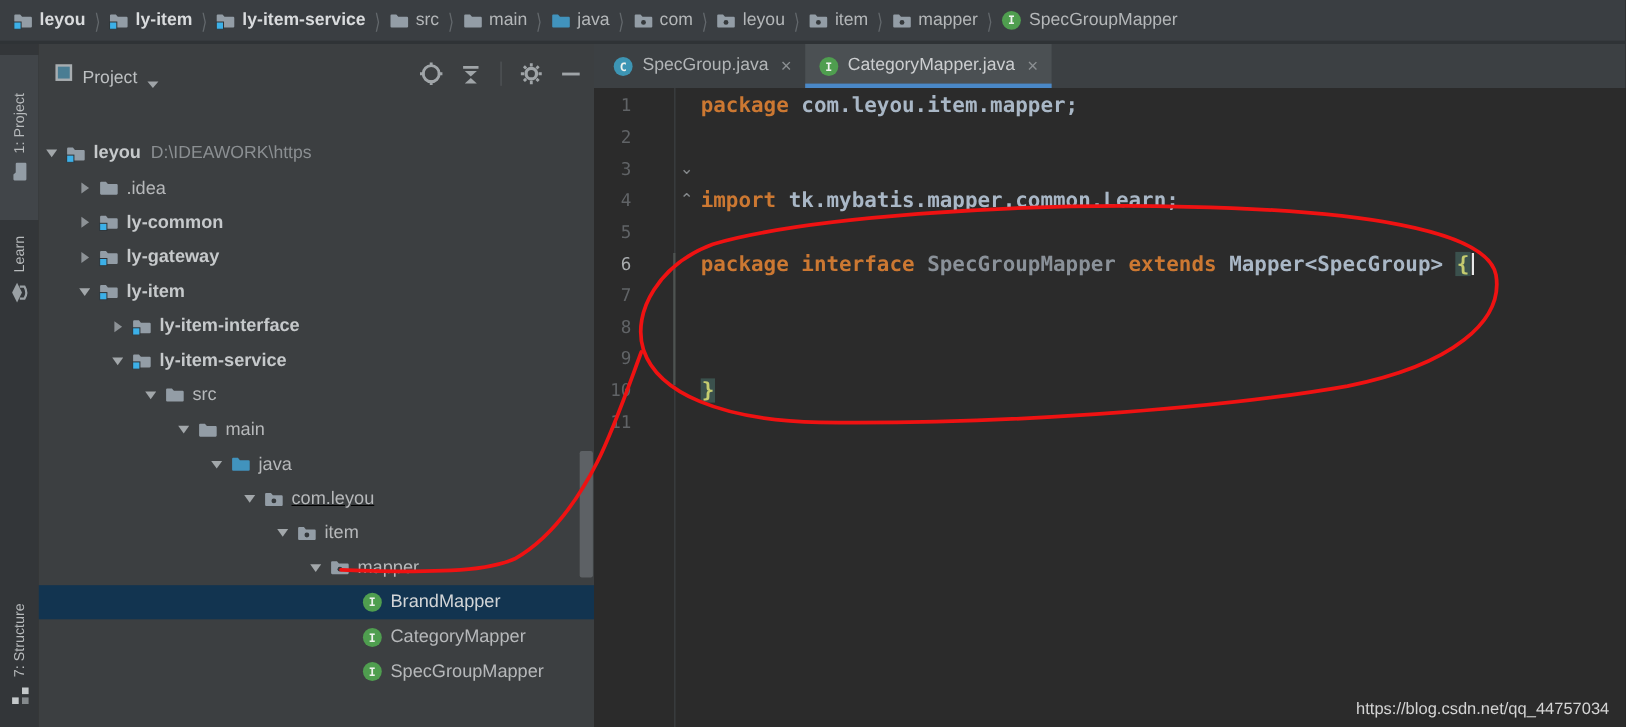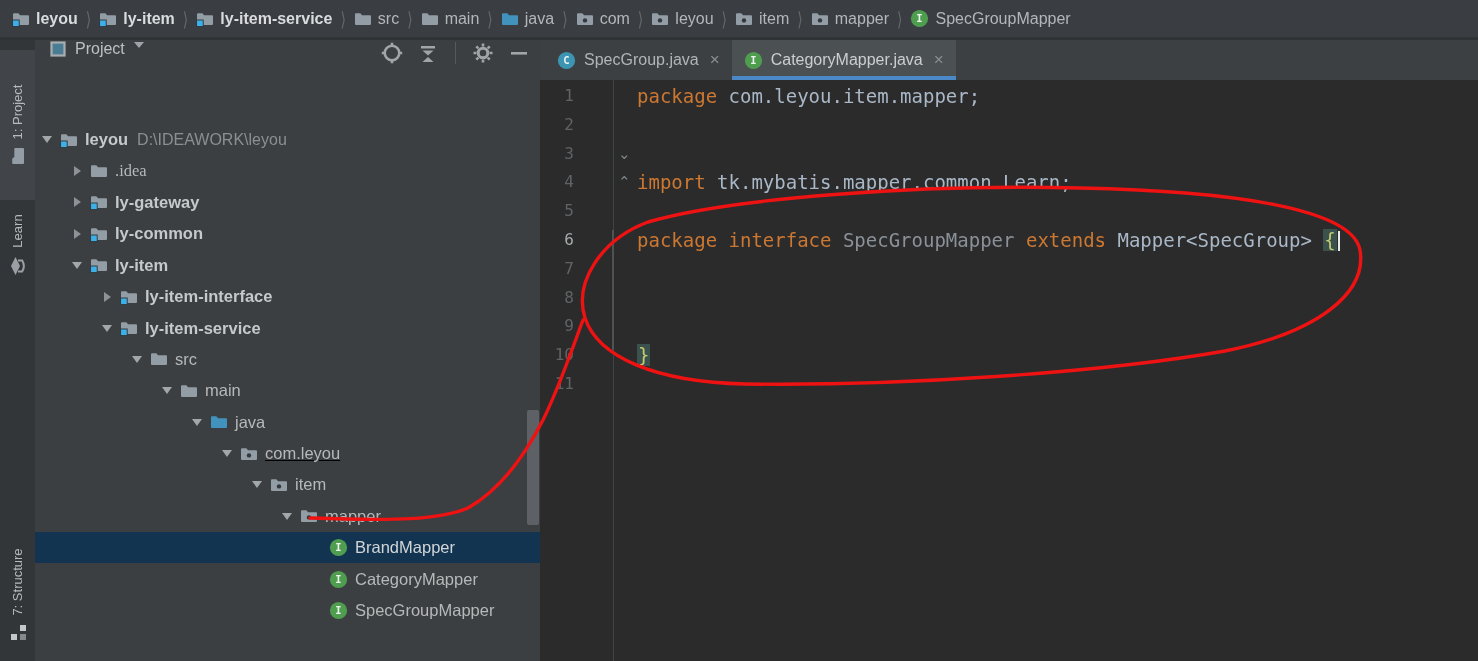--- a/index.html
+++ b/index.html
@@ -17,21 +17,21 @@
   
   .stripe{position:absolute;left:0;top:40px;width:35px;height:621px;background:#333639;}
   .vbtn{position:absolute;left:0;width:35px;}
   .vbtn.active{background:#414549;}
   .vbtn .rot{position:absolute;left:0;top:0;height:35px;display:flex;align-items:center;
              justify-content:center;gap:8px;transform-origin:0 0;}
   .vbtn .vlabel{color:#b7babc;font-size:13px;white-space:nowrap;}
 
   
   .panel{position:absolute;left:35px;top:40px;width:505px;height:621px;background:#3c3f41;overflow:hidden;}
-  .panel-header{position:absolute;left:0;top:0;right:0;height:40px;display:flex;align-items:flex-start;
+  .panel-header{position:absolute;left:0;top:0;right:0;height:40px;display:flex;align-items:flex-end;
                 padding:0 8px 0 14px;box-sizing:border-box;}
   .panel-title{color:#bdc0c2;font-size:16px;margin-left:8px;}
   .dd-arrow{width:0;height:0;border-left:5px solid transparent;border-right:5px solid transparent;
             border-top:6px solid #9fa4a8;margin-left:9px;margin-top:2px;}
   .ph-icons{margin-left:auto;display:flex;align-items:center;gap:10px;}
   .ph-sep{width:1px;height:22px;background:#55595c;margin:0 4px;}
   .ph-icons .icon{display:flex;align-items:center;justify-content:center;width:26px;height:26px;cursor:pointer;}
 
   .tree{position:absolute;left:0;top:84px;right:0;}
   .tree-row{height:31.4px;display:flex;align-items:center;white-space:nowrap;cursor:pointer;}
@@ -62,21 +62,21 @@
   .code-area{position:absolute;left:0;top:40px;right:0;bottom:0;cursor:text;}
   .gutter-bg{position:absolute;left:0;top:0;width:73px;height:100%;border-right:1px solid #3f4446;}
   .indent-guide{position:absolute;left:72px;top:150px;width:2px;height:120px;background:#4e5351;}
   .lines{position:absolute;left:0;top:2px;right:0;font-family:"DejaVu Sans Mono","Liberation Mono",monospace;
          font-size:19px;}
   .code-line{height:28.8px;line-height:28.8px;position:relative;white-space:pre;}
   .ln{position:absolute;left:0;width:34px;text-align:right;color:#606366;font-size:16px;
       font-family:"DejaVu Sans Mono",monospace;}
   .ln.caret-ln{color:#a7abad;}
   .fold{position:absolute;left:78px;color:#84888b;font-size:15px;font-family:"Liberation Sans",sans-serif;}
-  .ltxt{padding-left:97px;}
+  .ltxt{padding-left:97px;font-weight:bold;}
   .tok-kw{color:var(--keyword);}
   .tok-pl{color:var(--code-text);}
   .tok-decl{color:var(--decl-unused);}
   .tok-brace{color:#c5cc6f;background:var(--brace-bg);padding:0 1px;}
   .tok-caret{display:inline-block;width:2px;height:20px;background:#e8e8e8;vertical-align:-4px;margin-left:1px;}
 
   .watermark{position:absolute;right:15px;bottom:8px;color:#d4d4d4;font-size:15px;z-index:40;}
 
   .annotation{position:absolute;left:0;top:0;z-index:50;pointer-events:none;}
 </style>
@@ -274,23 +274,23 @@
           </span>
           <span class="tree-icon">
             <span class="icon" style="display: inline-flex;">
               <svg width="18" height="16" viewBox="0 0 18 16">
                 <path d="M1 3.2 Q1 2.2 2 2.2 H6.3 L8.1 4.3 H16 Q17 4.3 17 5.3 V13 Q17 14 16 14 H2 Q1 14 1 13 Z" fill="#939da6"></path>
                 <rect x="0.6" y="9" width="6.6" height="6.6" fill="#3cb0e8" stroke="#2f3336" stroke-width="0.9"></rect>
               </svg>
             </span>
           </span>
           <span class="tree-label bold">leyou</span>
-          <span class="tree-extra">D:\IDEAWORK\leyou</span>
-        </div>
-        <div class="tree-row" style="padding-left: 33px; font-family: Liberation Serif, serif;">
+          <span class="tree-extra">D:\IDEAWORK\https</span>
+        </div>
+        <div class="tree-row" style="padding-left: 33px;">
           <span class="tree-arrow">
             <span class="arr-col"></span>
           </span>
           <span class="tree-icon">
             <span class="icon" style="display: inline-flex;">
               <svg width="18" height="16" viewBox="0 0 18 16">
                 <path d="M1 3.2 Q1 2.2 2 2.2 H6.3 L8.1 4.3 H16 Q17 4.3 17 5.3 V13 Q17 14 16 14 H2 Q1 14 1 13 Z" fill="#939da6"></path>
               </svg>
             </span>
           </span>
@@ -301,35 +301,35 @@
             <span class="arr-col"></span>
           </span>
           <span class="tree-icon">
             <span class="icon" style="display: inline-flex;">
               <svg width="18" height="16" viewBox="0 0 18 16">
                 <path d="M1 3.2 Q1 2.2 2 2.2 H6.3 L8.1 4.3 H16 Q17 4.3 17 5.3 V13 Q17 14 16 14 H2 Q1 14 1 13 Z" fill="#939da6"></path>
                 <rect x="0.6" y="9" width="6.6" height="6.6" fill="#3cb0e8" stroke="#2f3336" stroke-width="0.9"></rect>
               </svg>
             </span>
           </span>
+          <span class="tree-label bold">ly-common</span>
+        </div>
+        <div class="tree-row" style="padding-left: 33px;">
+          <span class="tree-arrow">
+            <span class="arr-col"></span>
+          </span>
+          <span class="tree-icon">
+            <span class="icon" style="display: inline-flex;">
+              <svg width="18" height="16" viewBox="0 0 18 16">
+                <path d="M1 3.2 Q1 2.2 2 2.2 H6.3 L8.1 4.3 H16 Q17 4.3 17 5.3 V13 Q17 14 16 14 H2 Q1 14 1 13 Z" fill="#939da6"></path>
+                <rect x="0.6" y="9" width="6.6" height="6.6" fill="#3cb0e8" stroke="#2f3336" stroke-width="0.9"></rect>
+              </svg>
+            </span>
+          </span>
           <span class="tree-label bold">ly-gateway</span>
-        </div>
-        <div class="tree-row" style="padding-left: 33px;">
-          <span class="tree-arrow">
-            <span class="arr-col"></span>
-          </span>
-          <span class="tree-icon">
-            <span class="icon" style="display: inline-flex;">
-              <svg width="18" height="16" viewBox="0 0 18 16">
-                <path d="M1 3.2 Q1 2.2 2 2.2 H6.3 L8.1 4.3 H16 Q17 4.3 17 5.3 V13 Q17 14 16 14 H2 Q1 14 1 13 Z" fill="#939da6"></path>
-                <rect x="0.6" y="9" width="6.6" height="6.6" fill="#3cb0e8" stroke="#2f3336" stroke-width="0.9"></rect>
-              </svg>
-            </span>
-          </span>
-          <span class="tree-label bold">ly-common</span>
         </div>
         <div class="tree-row" style="padding-left: 33px;">
           <span class="tree-arrow">
             <span class="arr-exp"></span>
           </span>
           <span class="tree-icon">
             <span class="icon" style="display: inline-flex;">
               <svg width="18" height="16" viewBox="0 0 18 16">
                 <path d="M1 3.2 Q1 2.2 2 2.2 H6.3 L8.1 4.3 H16 Q17 4.3 17 5.3 V13 Q17 14 16 14 H2 Q1 14 1 13 Z" fill="#939da6"></path>
                 <rect x="0.6" y="9" width="6.6" height="6.6" fill="#3cb0e8" stroke="#2f3336" stroke-width="0.9"></rect>
@@ -523,20 +523,21 @@
           <div class="code-line"><span class="ln caret-ln">6</span><span class="ltxt"><span class="tok-kw">package interface </span><span class="tok-decl">SpecGroupMapper </span><span class="tok-kw">extends </span><span class="tok-pl">Mapper&lt;SpecGroup&gt; </span><span class="tok-brace">{</span><span class="tok-caret"></span></span></div>
           <div class="code-line"><span class="ln">7</span><span class="ltxt"></span></div>
           <div class="code-line"><span class="ln">8</span><span class="ltxt"></span></div>
           <div class="code-line"><span class="ln">9</span><span class="ltxt"></span></div>
           <div class="code-line"><span class="ln">10</span><span class="ltxt"><span class="tok-brace">}</span></span></div>
           <div class="code-line"><span class="ln">11</span><span class="ltxt"></span></div>
         </div>
     </div>
   </div>
 
+  <div class="watermark">https://blog.csdn.net/qq_44757034</div>
 
   <svg class="annotation" width="1478" height="661" viewBox="0 0 1478 661">
     <path id="ann-ellipse" fill="none" stroke-width="3.4" stroke-linecap="round" d="M 648 222 C 730 198, 920 184, 1080 188 C 1230 191, 1352 208, 1360 250
          C 1367 292, 1320 332, 1225 351 C 1100 373, 900 386, 745 384
          C 655 382, 598 357, 585 318 C 574 283, 600 240, 648 222 Z" stroke="#ef1212"></path>
     <path id="ann-tail" fill="none" stroke-width="3.4" stroke-linecap="round" d="M 583 320 C 570 355, 558 390, 543 420 C 525 455, 500 490, 468 508
          C 440 520, 395 521, 310 518" stroke="#ef1212"></path>
   </svg>
 
 </div>

